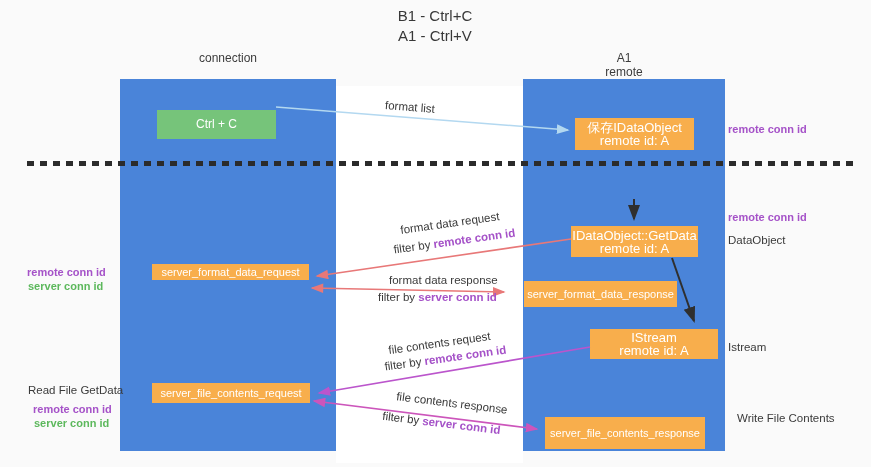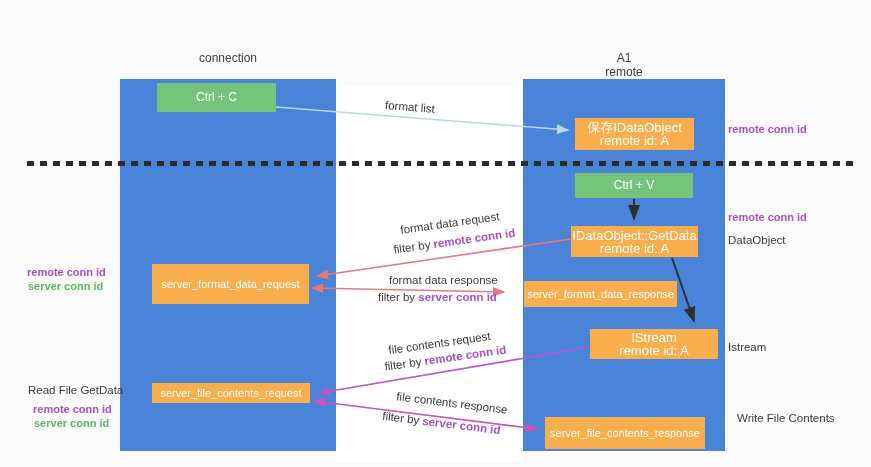--- a/index.html
+++ b/index.html
@@ -20,25 +20,25 @@
   .col-right { left:523px; width:202px; }
 
   .dashline { position:absolute; left:27px; top:161px; width:829px; height:5px;
               background:repeating-linear-gradient(to right, #2b2b2b 0 7px, transparent 7px 13px); }
 
   .box { position:absolute; display:flex; flex-direction:column; align-items:center;
          justify-content:center; color:#ffffff; text-align:center; line-height:13px; }
   .green  { background:#76c47a; font-size:12px; }
   .orange { background:#f8ae4c; font-size:13px; }
 
-  .b-ctrlc   { left:157px; top:83px;  width:119px; height:29px; }
+  .b-ctrlc   { left:157px; top:110px;  width:119px; height:29px; }
   .b-saveobj { left:575px; top:118px; width:119px; height:32px; }
   .b-ctrlv   { left:575px; top:173px; width:118px; height:25px; }
   .b-getdata { left:571px; top:226px; width:127px; height:31px; }
-  .b-fmtreq  { left:152px; top:264px; width:157px; height:40px; font-size:11px; }
+  .b-fmtreq  { left:152px; top:264px; width:157px; height:16px; font-size:11px; }
   .b-fmtresp { left:512px; top:281px; width:153px; height:26px; font-size:11px;margin-left:12px; }
   .b-istream { left:590px; top:329px; width:128px; height:30px; }
   .b-filereq { left:152px; top:383px; width:158px; height:20px; font-size:11px; }
   .b-fileresp{ left:545px; top:417px; width:160px; height:32px; font-size:11px; }
 
   .lbl { position:absolute; white-space:nowrap; font-size:11.5px; color:#3a3a3a; }
   .purple { color:#a552c8; font-weight:bold; }
   .greent { color:#5cb85c; font-weight:bold; }
 
   .rot-up   { transform:rotate(-8deg); }
@@ -47,20 +47,24 @@
 
   svg.arrows { position:absolute; left:0; top:0; pointer-events:none; }
 </style>
 </head>
 <body>
 
 <div class="canvas">
 
   <div class="band"></div>
 
+  <div class="title">
+    <div>B1 - Ctrl+C</div>
+    <div>A1 - Ctrl+V</div>
+  </div>
 
   <div class="colhdr hdr-left">
     <div>connection</div>
   </div>
   <div class="colhdr hdr-right">
     <div>A1</div>
     <div>remote</div>
   </div>
 
   <div class="col col-left"></div>
@@ -70,23 +74,20 @@
 
   <div class="box green b-ctrlc">
     <div>Ctrl + C</div>
   </div>
 
   <div class="box orange b-saveobj">
     <div>保存IDataObject</div>
     <div>remote id: A</div>
   </div>
 
-  <div class="box green b-ctrlv">
-    <div>Ctrl + V</div>
-  </div>
 
   <div class="box orange b-getdata">
     <div>IDataObject::GetData</div>
     <div>remote id: A</div>
   </div>
 
   <div class="box orange b-fmtreq">
     <div>server_format_data_request</div>
   </div>
 

